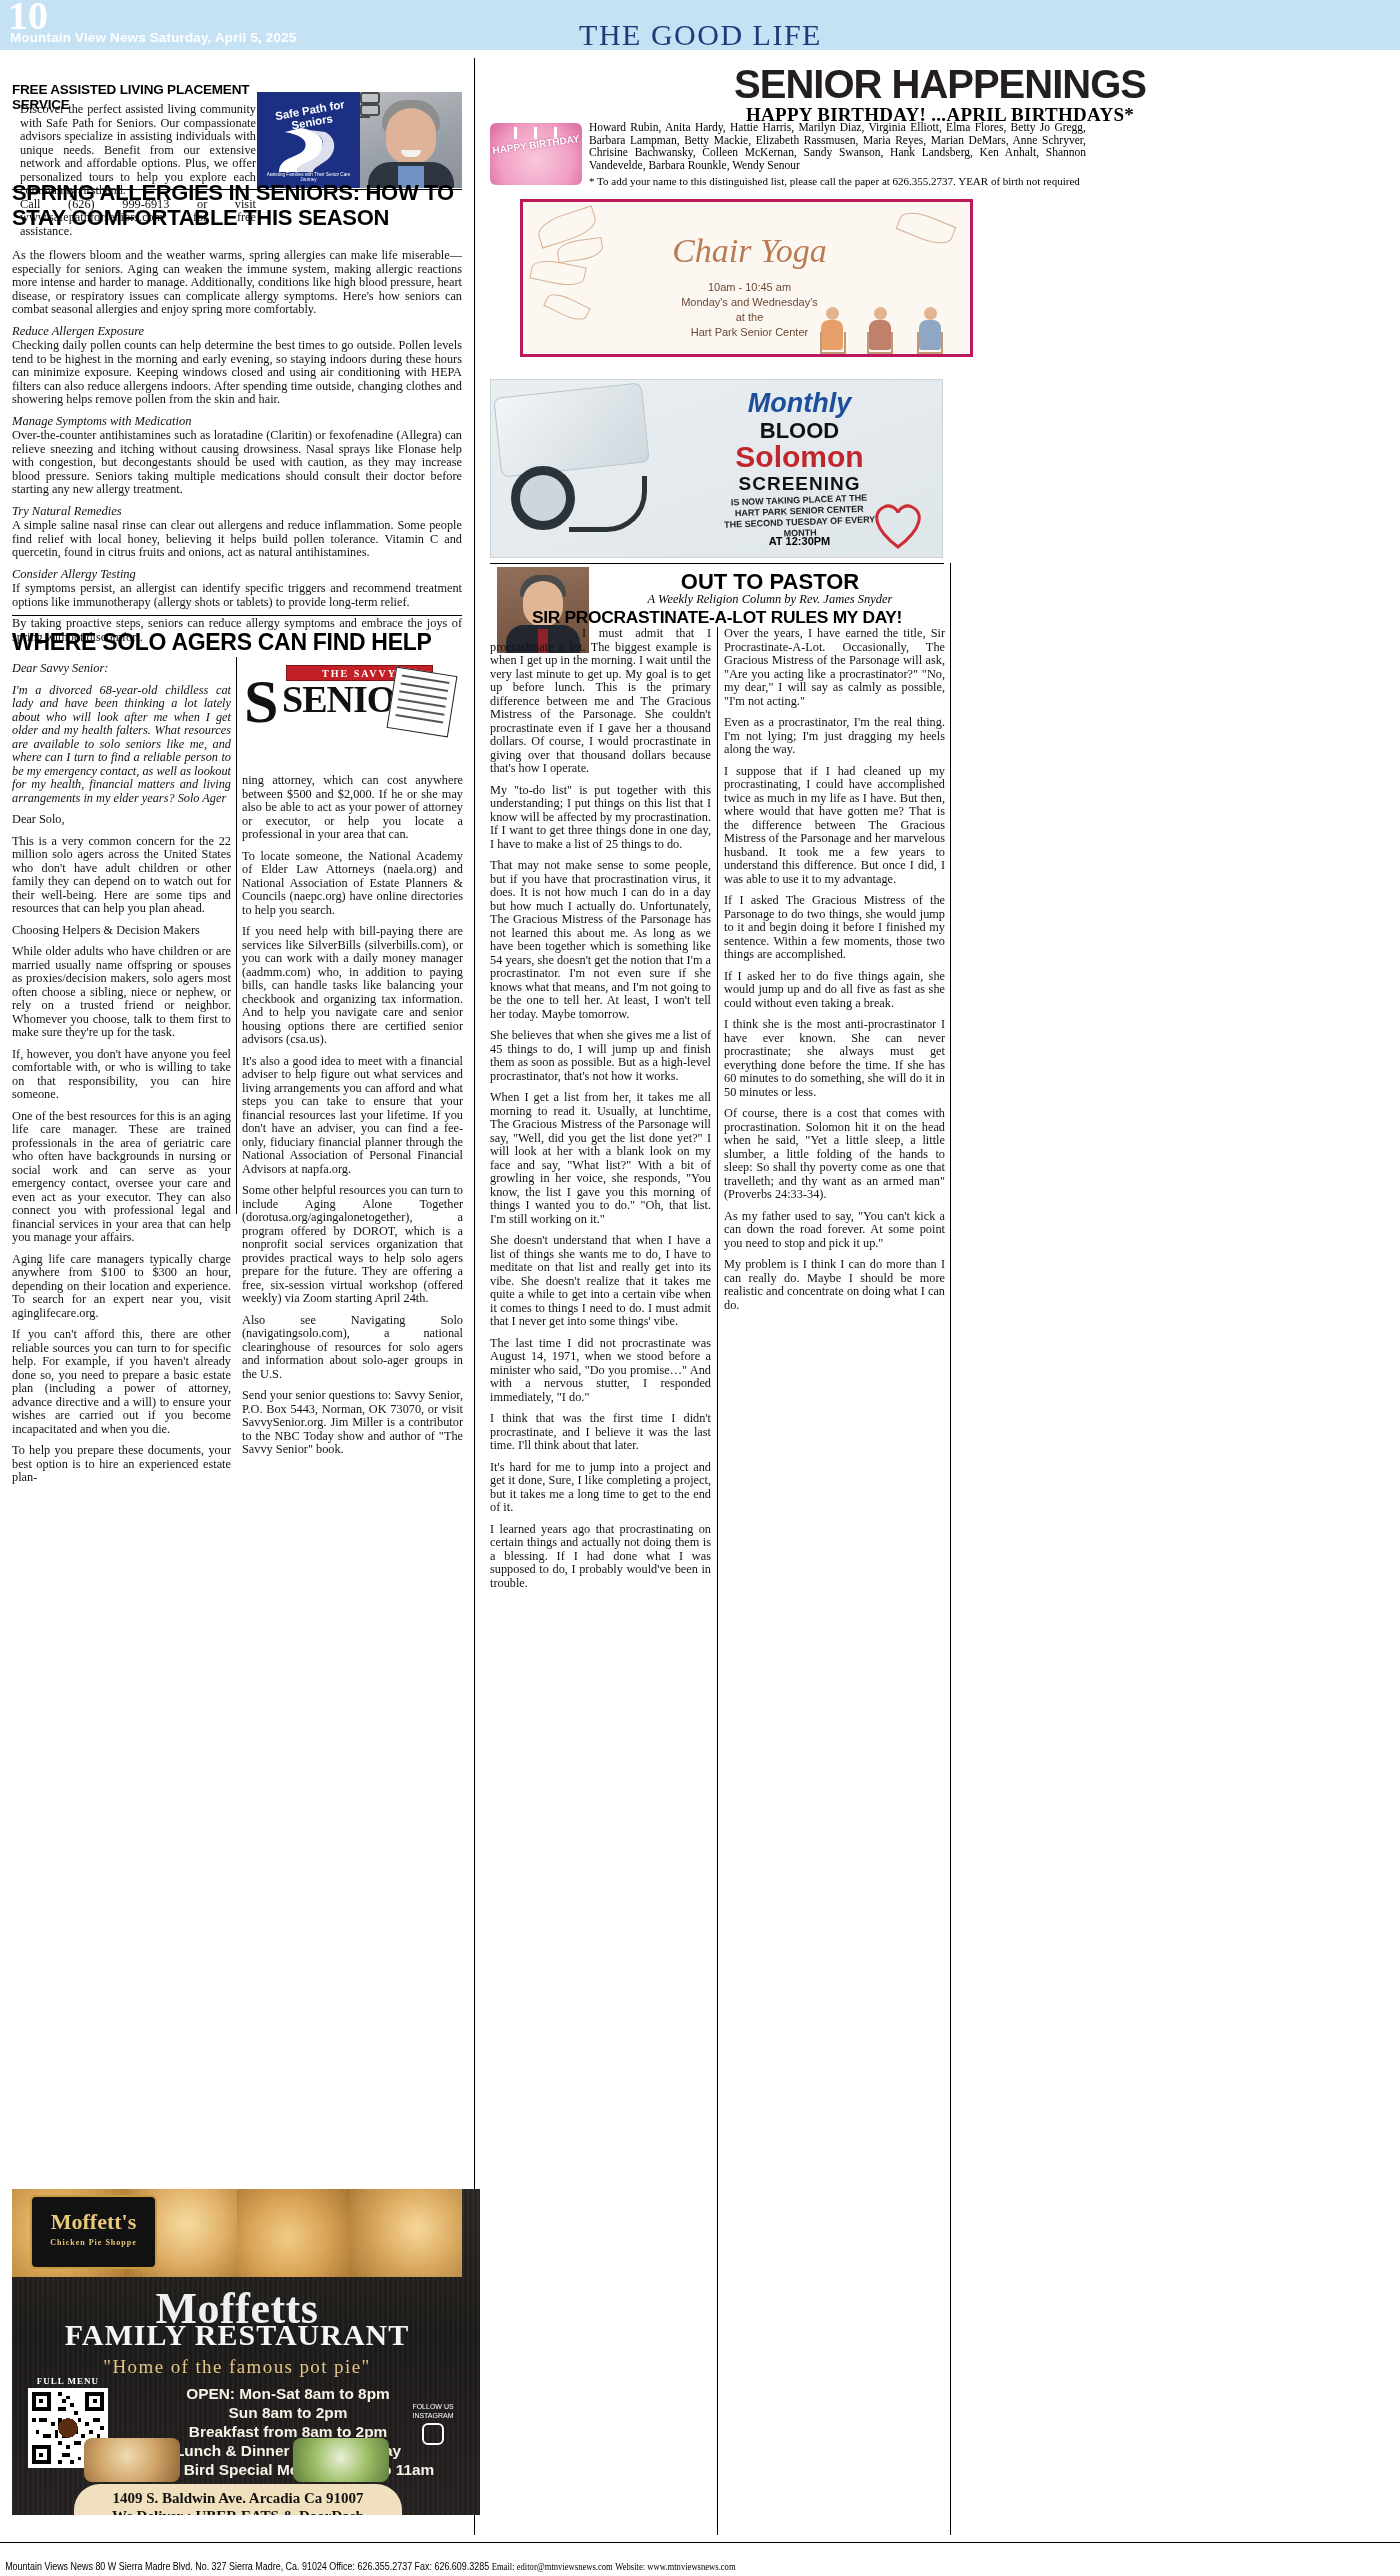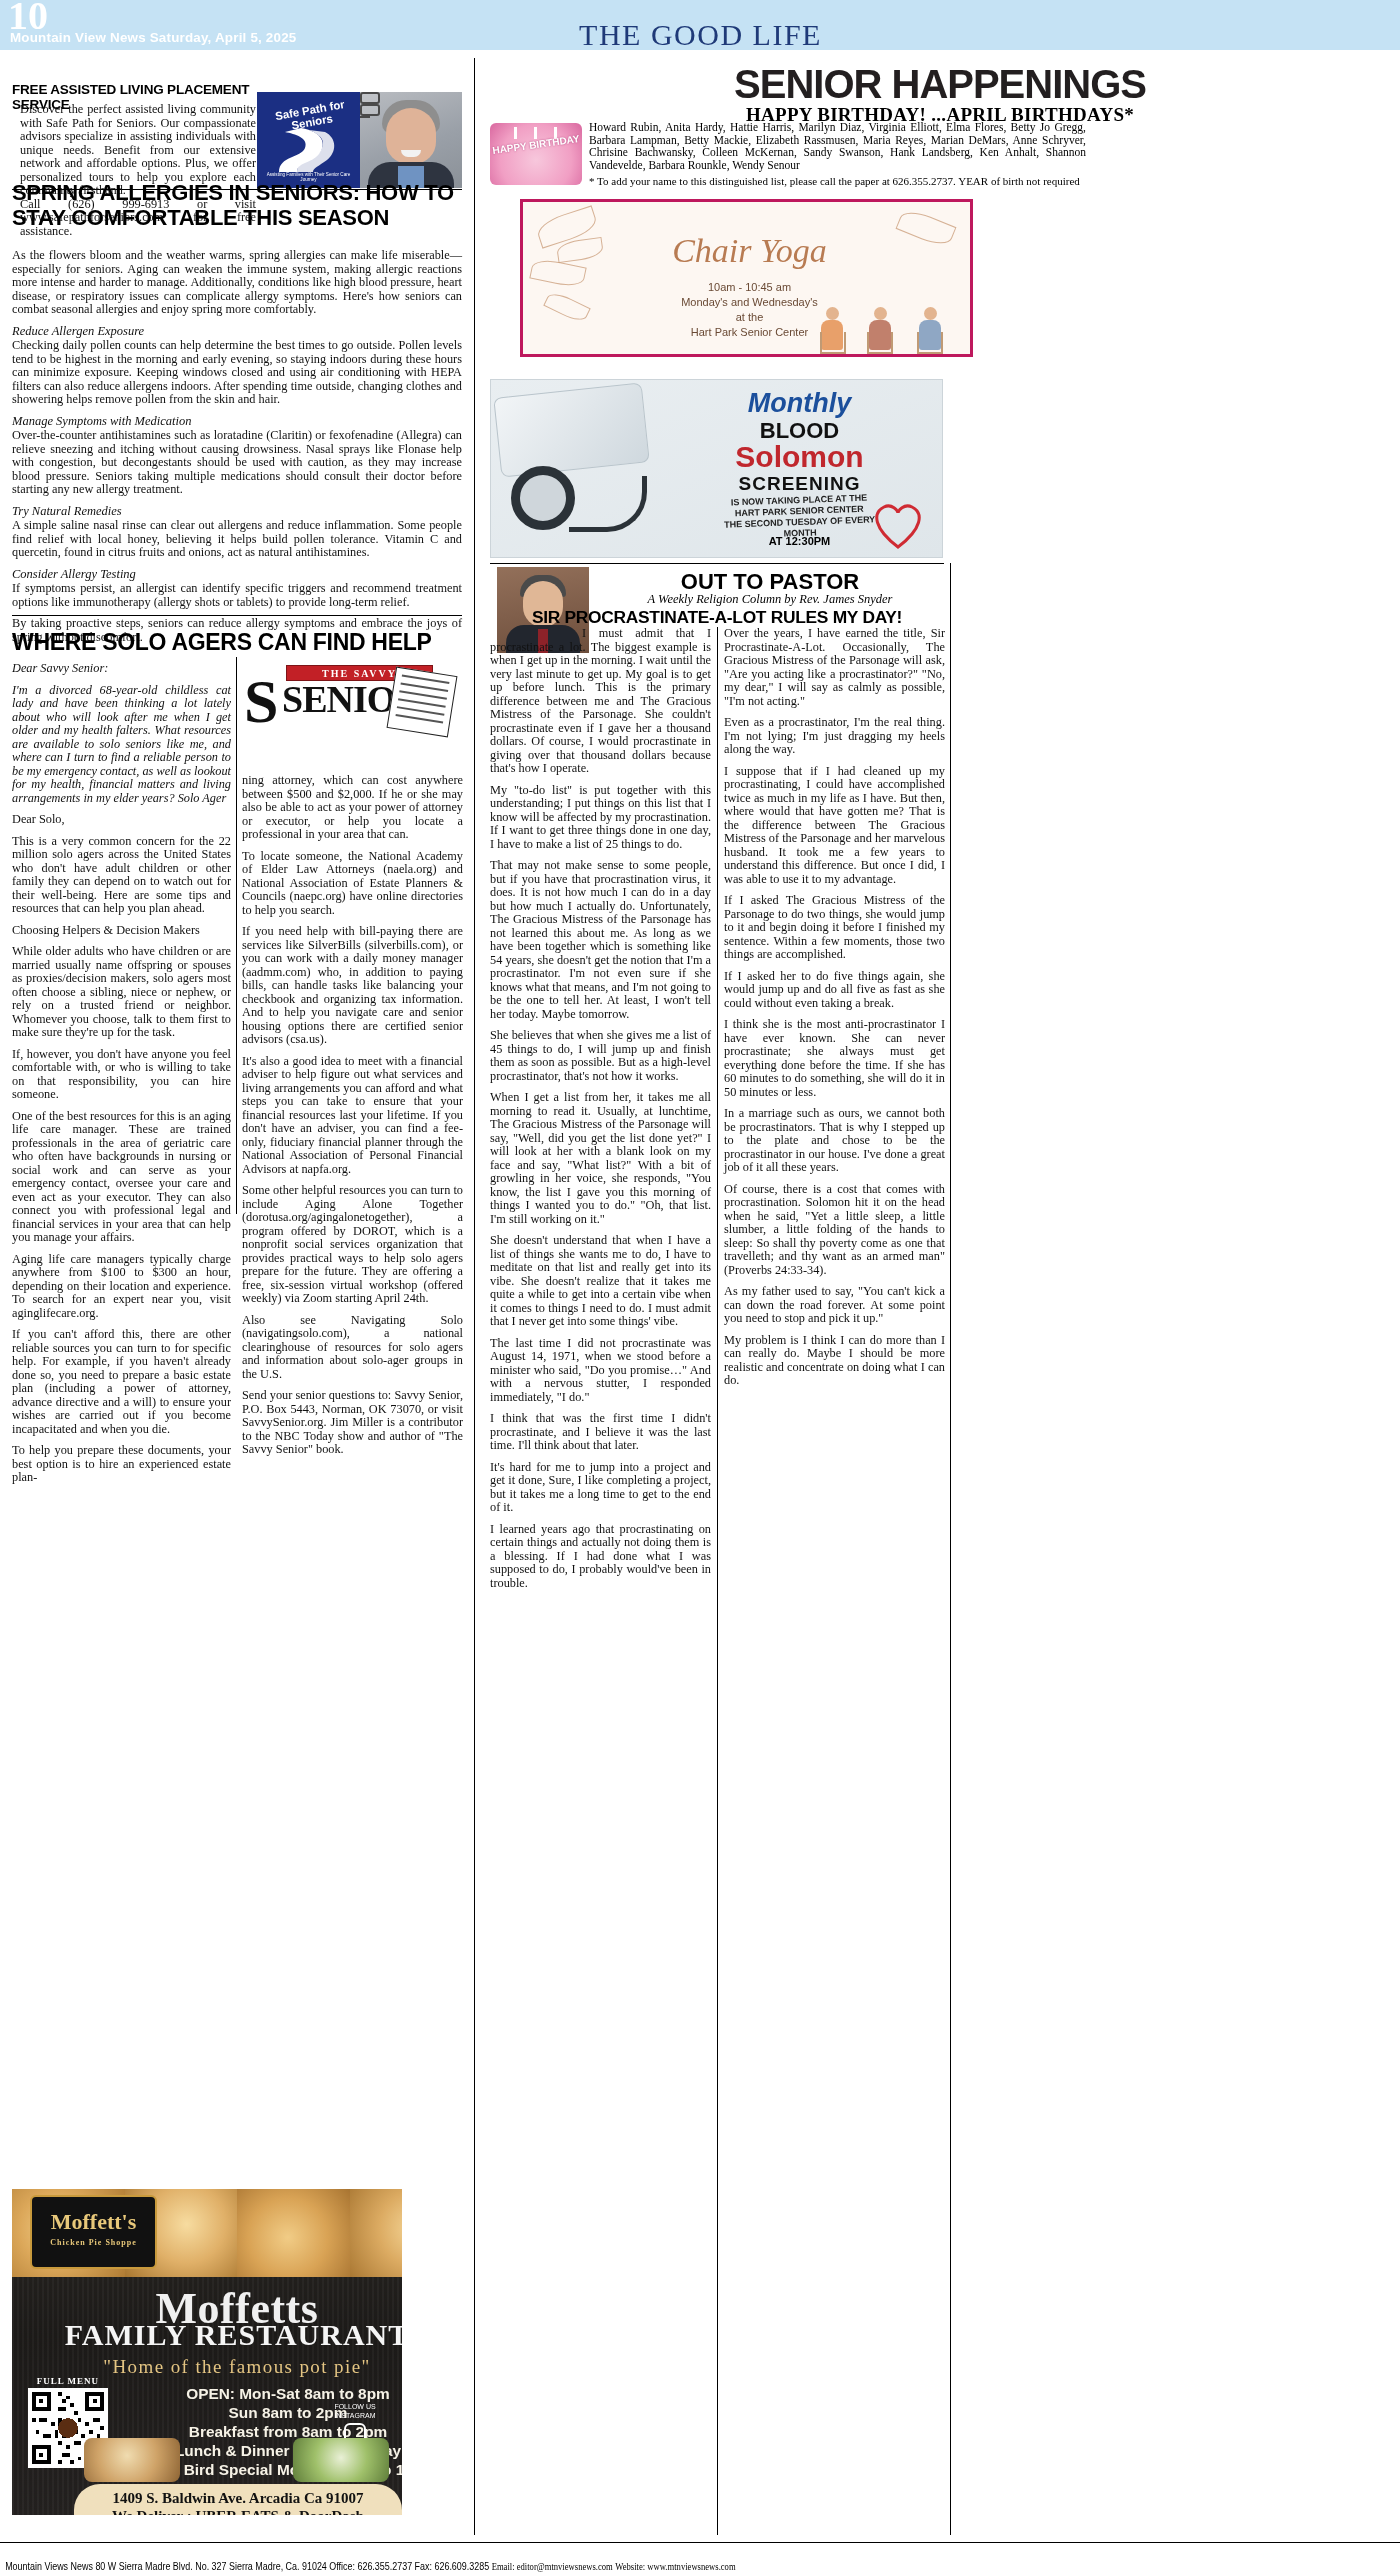--- a/index.html
+++ b/index.html
@@ -138,21 +138,21 @@
   .savvy-doc {
     position:absolute; left:149px; top:14px; width:62px; height:62px;
     background:#fff; border:1.5px solid #222; transform:rotate(9deg);
   }
   .savvy-doc i {
     display:block; height:2px; background:#555; margin:6px 6px 0 6px;
   }
 
   
   #moffetts {
-    position:absolute; left:12px; top:2189px; width:390px; height:326px;
+    position:absolute; left:12px; top:2189px; width:468px; height:326px;
     background:
       repeating-linear-gradient(90deg, rgba(255,255,255,.03) 0 2px, rgba(0,0,0,.04) 2px 5px),
       linear-gradient(180deg,#2a2724 0%,#1d1b19 45%,#242120 100%);
     overflow:hidden;
   }
   
   .mof-strip { position:absolute; left:0; top:0; width:450px; height:88px; display:flex; }
   .mof-strip div { flex:1; height:88px; }
   .pie1 { background:radial-gradient(circle at 40% 45%, #f3d08a 0%, #dca85a 45%, #b07c34 100%); }
   .pie2 { background:radial-gradient(circle at 55% 40%, #f7dca0 0%, #e0b068 48%, #a8762f 100%); }
@@ -634,21 +634,20 @@
   <p>I learned years ago that procrastinating on certain things and actually not doing them is a blessing. If I had done what I was supposed to do, I probably would've been in trouble.</p>
 </div>
 
 <div id="otp-col2" class="body-text">
   <p>Over the years, I have earned the title, Sir Procrastinate-A-Lot.  Occasionally, The Gracious Mistress of the Parsonage will ask, "Are you acting like a procrastinator?" "No, my dear," I will say as calmly as possible, "I'm not acting."</p>
   <p>Even as a procrastinator, I'm the real thing. I'm not lying; I'm just dragging my heels along the way.</p>
   <p>I suppose that if I had cleaned up my procrastinating, I could have accomplished twice as much in my life as I have. But then, where would that have gotten me? That is the difference between The Gracious Mistress of the Parsonage and her marvelous husband. It took me a few years to understand this difference. But once I did, I was able to use it to my advantage.</p>
   <p>If I asked The Gracious Mistress of the Parsonage to do two things, she would jump to it and begin doing it before I finished my sentence. Within a few moments, those two things are accomplished.</p>
   <p>If I asked her to do five things again, she would jump up and do all five as fast as she could without even taking a break.</p>
   <p>I think she is the most anti-procrastinator I have ever known. She can never procrastinate; she always must get everything done before the time. If she has 60 minutes to do something, she will do it in 50 minutes or less.</p>
-  <p>In a marriage such as ours, we cannot both be procrastinators.  That is why I stepped up to the plate and chose to be the procrastinator in our house. I've done a great job of it all these years.</p>
   <p>Of course, there is a cost that comes with procrastination. Solomon hit it on the head when he said, "Yet a little sleep, a little slumber, a little folding of the hands to sleep: So shall thy poverty come as one that travelleth; and thy want as an armed man" (Proverbs 24:33-34).</p>
   <p>As my father used to say, "You can't kick a can down the road forever. At some point you need to stop and pick it up."</p>
   <p>My problem is I think I can do more than I can really do. Maybe I should be more realistic and concentrate on doing what I can do.</p>
 </div>
 
 <div id="footer">
   <span>Mountain Views News 80 W Sierra Madre Blvd.  No. 327   Sierra Madre, Ca.  91024   Office:  626.355.2737</span>
   <span>Fax:  626.609.3285</span>
   <span class="small">Email:  editor@mtnviewsnews.com</span>
   <span class="small">Website:  www.mtnviewsnews.com</span>

